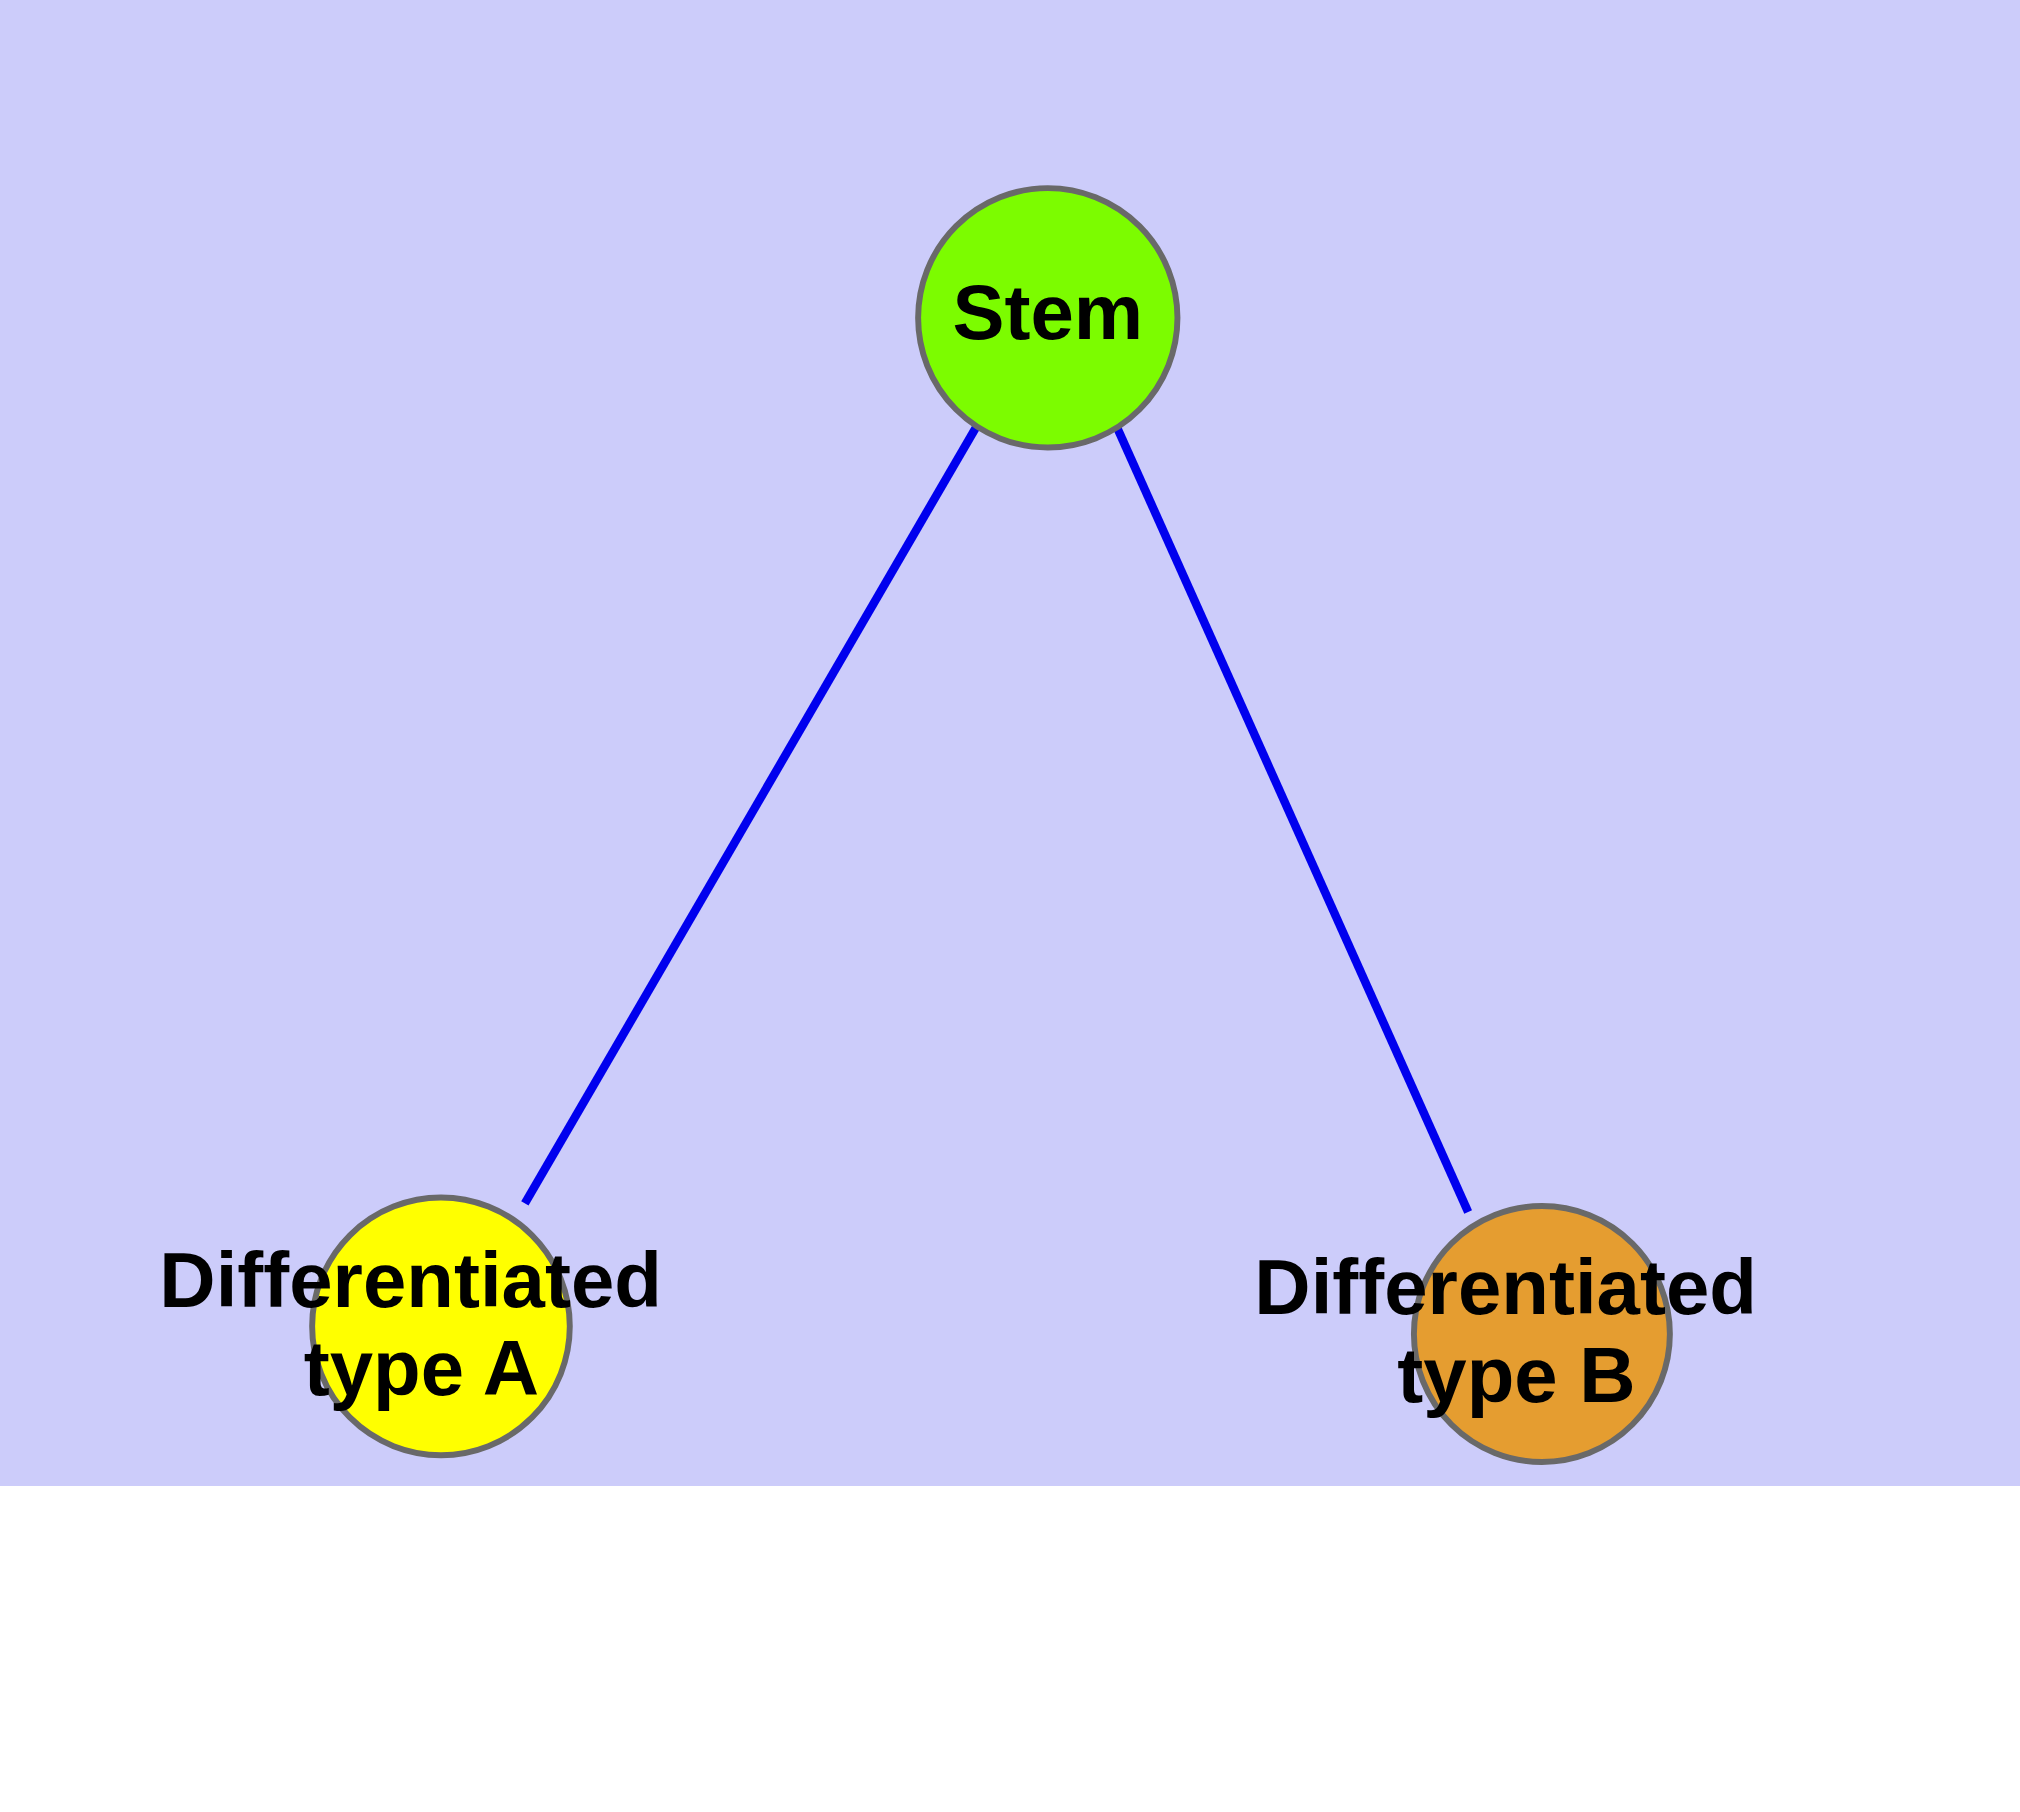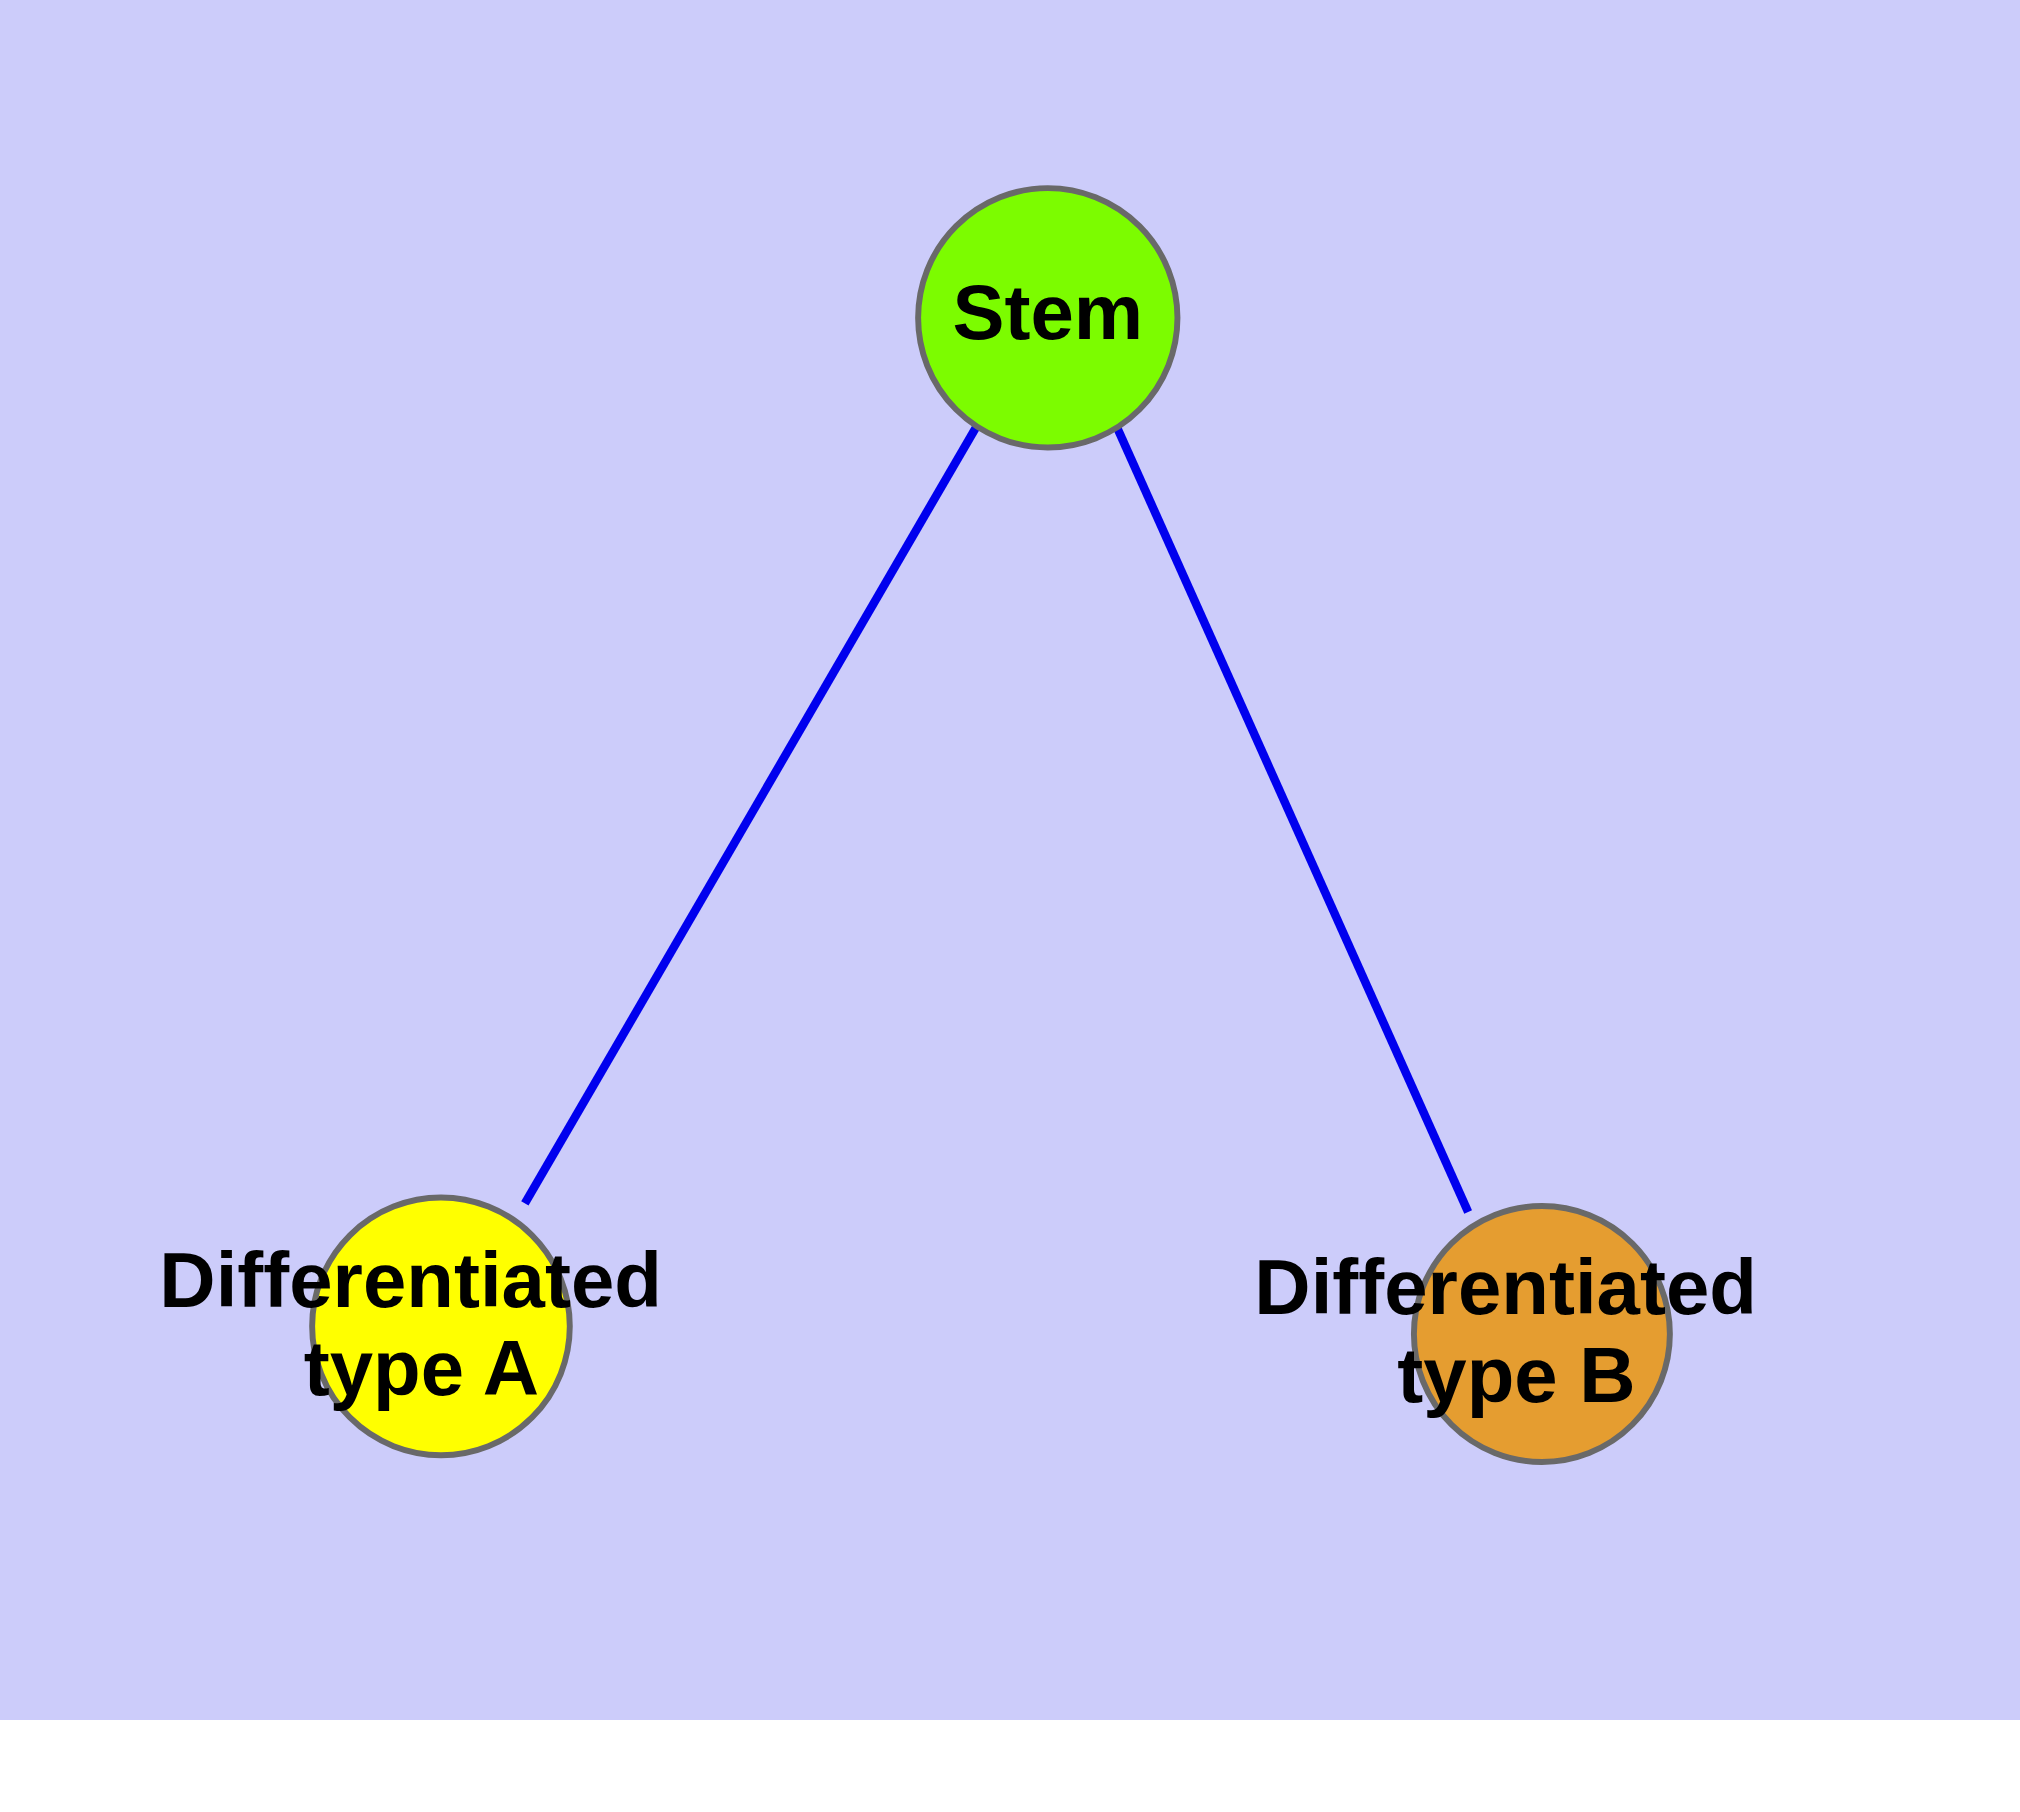--- a/index.html
+++ b/index.html
@@ -7,21 +7,21 @@
     margin: 0;
     padding: 0;
     background: #ffffff;
   }
   body {
     font-family: "Liberation Sans", sans-serif;
   }
   #canvas {
     position: relative;
     width: 2021px;
-    height: 1720px;
+    height: 1486px;
     overflow: hidden;
     background: #ccccfa;
   }
   #graph-svg {
     position: absolute;
     left: 0;
     top: 0;
     width: 2021px;
     height: 1812px;
     display: block;

